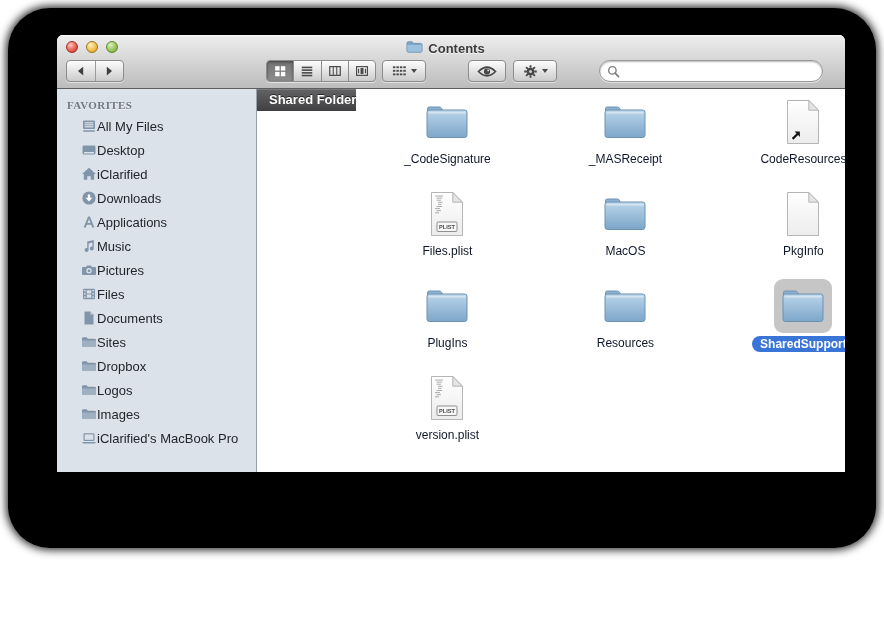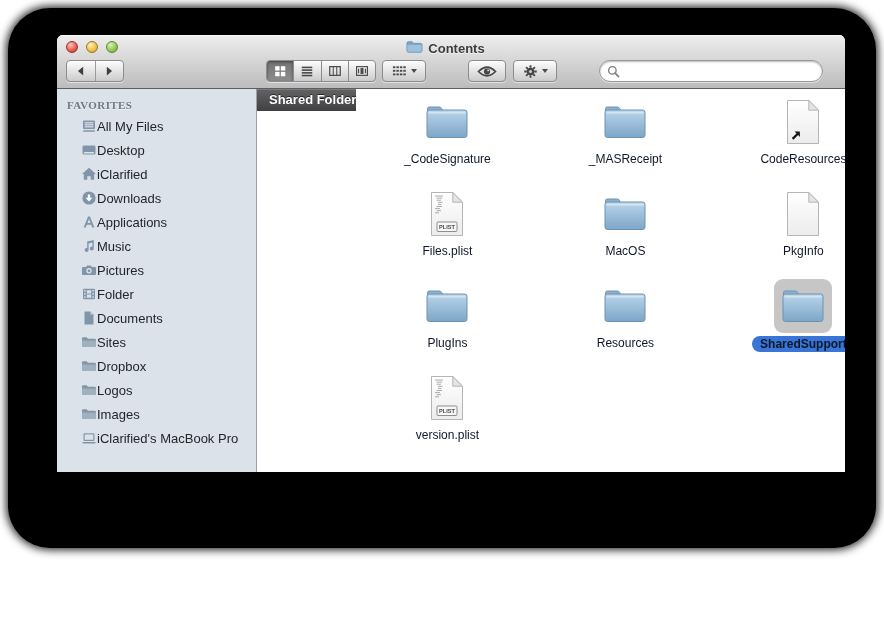--- a/index.html
+++ b/index.html
@@ -55,21 +55,21 @@
   .content{flex:1;display:flex;flex-direction:row;background:#fff;min-width:0;}
   .banner{height:22px;flex:none;background:linear-gradient(#636365,#404042);color:#fff;font-size:13px;
           font-weight:bold;line-height:22px;padding-left:12px;text-shadow:0 -1px 0 rgba(0,0,0,.6);
           box-shadow:inset 0 1px 0 #7b7b7d;}
   .grid{flex:1;display:grid;grid-template-columns:repeat(3,178px);grid-auto-rows:92px;
         padding:6px 0 0 2px;overflow:hidden;}
   .cell{display:flex;flex-direction:column;align-items:center;}
   .icon-box{width:58px;height:54px;display:flex;align-items:center;justify-content:center;border-radius:9px;}
   .cell.selected .icon-box{background:#c6c6c6;}
   .fname{margin-top:2px;font-size:12px;color:#0f172a;padding:1px 8px;border-radius:9px;white-space:nowrap;}
-  .cell.selected .fname{background:#3875d7;color:#0f172a;font-weight:bold;margin-top:3px;}
+  .cell.selected .fname{background:#3875d7;color:#ffffff;font-weight:bold;margin-top:3px;}
 </style>
 </head>
 <body>
 
 <svg width="0" height="0" style="position:absolute">
   <defs>
     <linearGradient id="fldg" x1="0" y1="0" x2="0" y2="1">
       <stop offset="0" stop-color="#bad5ea"></stop>
         <stop offset="1" stop-color="#7ca6c9"></stop>
     </linearGradient>
@@ -269,21 +269,21 @@
                 <rect x="3.1" y="4" width="1.5" height="1.5"></rect>
                 <rect x="3.1" y="7.2" width="1.5" height="1.5"></rect>
                 <rect x="3.1" y="10.4" width="1.5" height="1.5"></rect>
                 <rect x="11.4" y="4" width="1.5" height="1.5"></rect>
                 <rect x="11.4" y="7.2" width="1.5" height="1.5"></rect>
                 <rect x="11.4" y="10.4" width="1.5" height="1.5"></rect>
                 <rect x="5.8" y="4.3" width="4.4" height="3.2"></rect>
                 <rect x="5.8" y="8.5" width="4.4" height="3.2"></rect>
               </g>
             </svg>
-            <span>Folder</span>
+            <span>Files</span>
           </div>
           <div class="sitem">
             <svg viewBox="0 0 16 16">
               <path d="M3.5 1.5 H9.5 L12.5 4.5 V14.5 H3.5 Z" fill="#8195aa"></path>
               <path d="M9.5 1.5 L12.5 4.5 H9.5 Z" fill="#c9d2dc"></path>
             </svg>
             <span>Documents</span>
           </div>
           <div class="sitem">
             <svg viewBox="0 0 16 16">

